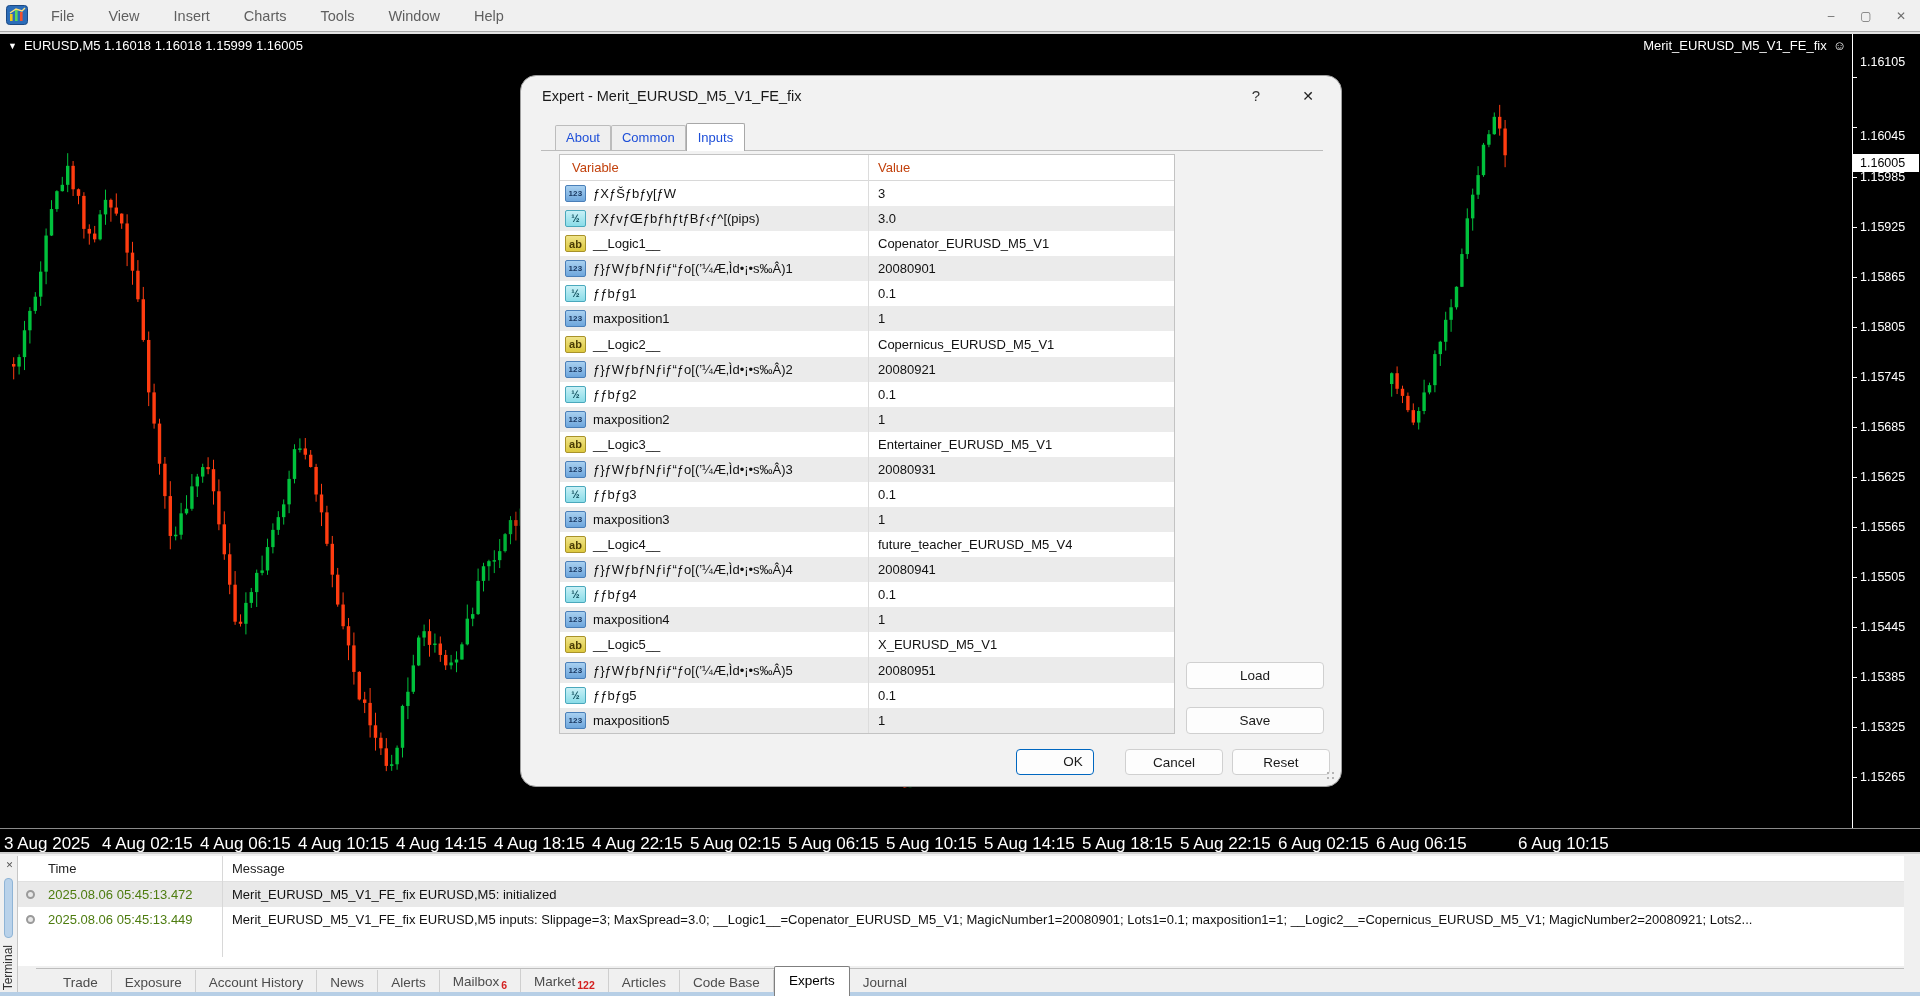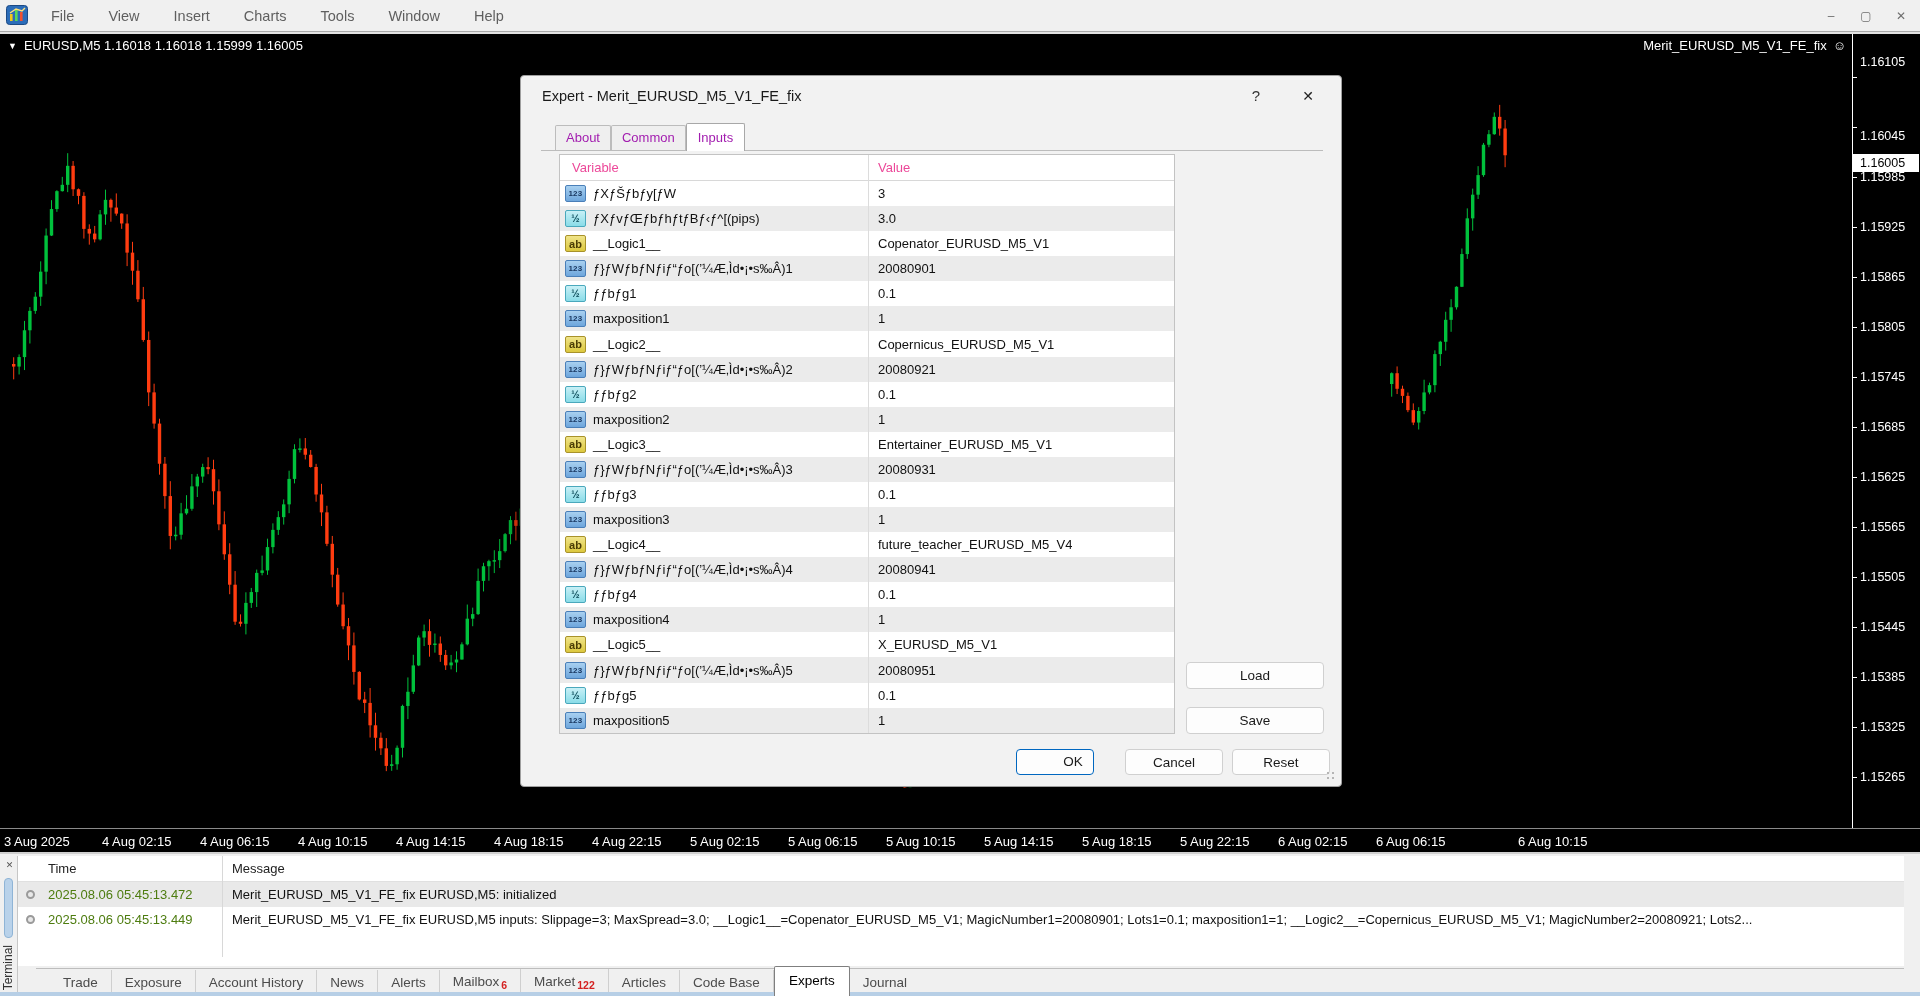--- a/index.html
+++ b/index.html
@@ -17,33 +17,33 @@
   #chart { position:absolute; left:0; top:32px; width:1920px; height:820px; background:#000; border-top:2px solid #e3e3e3; }
   #quote-line { position:absolute; left:8px; top:4px; color:#fff; font-size:13px; display:flex; align-items:center; gap:7px; }
   #quote-tri { font-size:9px; color:#fff; }
   #ea-label { position:absolute; right:74px; top:4px; color:#fff; font-size:13px; display:flex; gap:6px; align-items:center; }
   #candles-svg { position:absolute; left:0; top:0; }
   #px-axis-line { position:absolute; left:1852px; top:0; width:1px; height:794px; background:#fff; }
   #plot-bottom-line { position:absolute; left:0; top:794px; width:1920px; height:1px; background:#8a8a8a; }
   .px-label { position:absolute; left:1860px; width:58px; height:16px; color:#fff; font-size:12.5px; line-height:16px; }
   .px-tick { position:absolute; left:1852px; width:5px; height:1px; background:#fff; }
   #px-current { position:absolute; left:1853px; width:66px; height:18px; background:#fff; color:#000; font-size:12.5px; line-height:18px; padding-left:7px; }
-  .t-label { position:absolute; top:800px; color:#fff; font-size:13px; white-space:nowrap; }
+  .t-label { position:absolute; top:800px; color:#fff; font-size:17px; white-space:nowrap; }
 
   
-  #dialog { position:absolute; left:520px; top:75px; width:822px; height:712px; background:#f2f2f2; border:1px solid #9f9f9f; border-radius:4px; box-shadow:0 10px 30px rgba(0,0,0,.5); }
+  #dialog { position:absolute; left:520px; top:75px; width:822px; height:712px; background:#f2f2f2; border:1px solid #9f9f9f; border-radius:16px; box-shadow:0 10px 30px rgba(0,0,0,.5); }
   #dlg-title { position:absolute; left:21px; top:0; height:40px; line-height:40px; font-size:14.5px; color:#1a1a1a; }
   #dlg-help { position:absolute; left:720px; top:8px; width:30px; height:24px; text-align:center; line-height:24px; color:#333; font-size:15px; }
   #dlg-close { position:absolute; left:768px; top:8px; width:38px; height:24px; text-align:center; line-height:24px; color:#222; font-size:14px; }
   #tabstrip { position:absolute; left:20px; top:48px; width:782px; height:27px; border-bottom:1px solid #bcbcbc; display:flex; align-items:flex-end; padding-left:14px; }
-  .dlg-tab { font-size:13px; color:#a21caf; padding:4px 10px 5px; border:1px solid #bcbcbc; border-bottom:none; background:#efefef; margin-right:0; border-radius:2px 2px 0 0; }
+  .dlg-tab { font-size:13px; color:#1d4ed8; padding:4px 10px 5px; border:1px solid #bcbcbc; border-bottom:none; background:#efefef; margin-right:0; border-radius:2px 2px 0 0; }
   .dlg-tab.active { background:#fff; padding:6px 11px 6px; position:relative; top:1px; border-color:#a8a8a8; }
   #vartable { position:absolute; left:38px; top:78px; width:616px; height:580px; background:#fff; border:1px solid #c3c3c3; }
   #vt-header { display:flex; height:26px; border-bottom:1px solid #d8d8d8; background:#fff; }
-  #vt-header .vh { font-size:13px; color:#ec4899; line-height:25px; }
+  #vt-header .vh { font-size:13px; color:#c2410c; line-height:25px; }
   #vt-col-div { position:absolute; left:308px; top:0; width:1px; height:100%; background:#dcdcdc; }
   .vt-row { display:flex; height:calc((578px - 26px)/22); align-items:center; }
   .vt-row.alt { background:#ebebeb; }
   .vt-var { width:308px; display:flex; align-items:center; gap:7px; padding-left:5px; overflow:hidden; }
   .vt-val { padding-left:10px; font-size:13px; color:#111; white-space:nowrap; overflow:hidden; }
   .vt-name { font-size:13px; color:#111; white-space:nowrap; }
   .ticon { width:21px; height:17px; border-radius:2px; font-weight:bold; display:flex; align-items:center; justify-content:center; flex:0 0 21px; }
   .ticon.int { background:linear-gradient(#a8d0f0,#6ea6dc); border:1px solid #4a7fb8; color:#17355e; font-size:8px; letter-spacing:.3px;text-align:right; }
   .ticon.dbl { background:linear-gradient(#c8f0f6,#8adce8); border:1px solid #4aa8bc; color:#0a4a58; font-size:10px; }
   .ticon.str { background:linear-gradient(#f0e48a,#dcc83e); border:1px solid #a8922a; color:#4a3c06; font-size:11px; }

